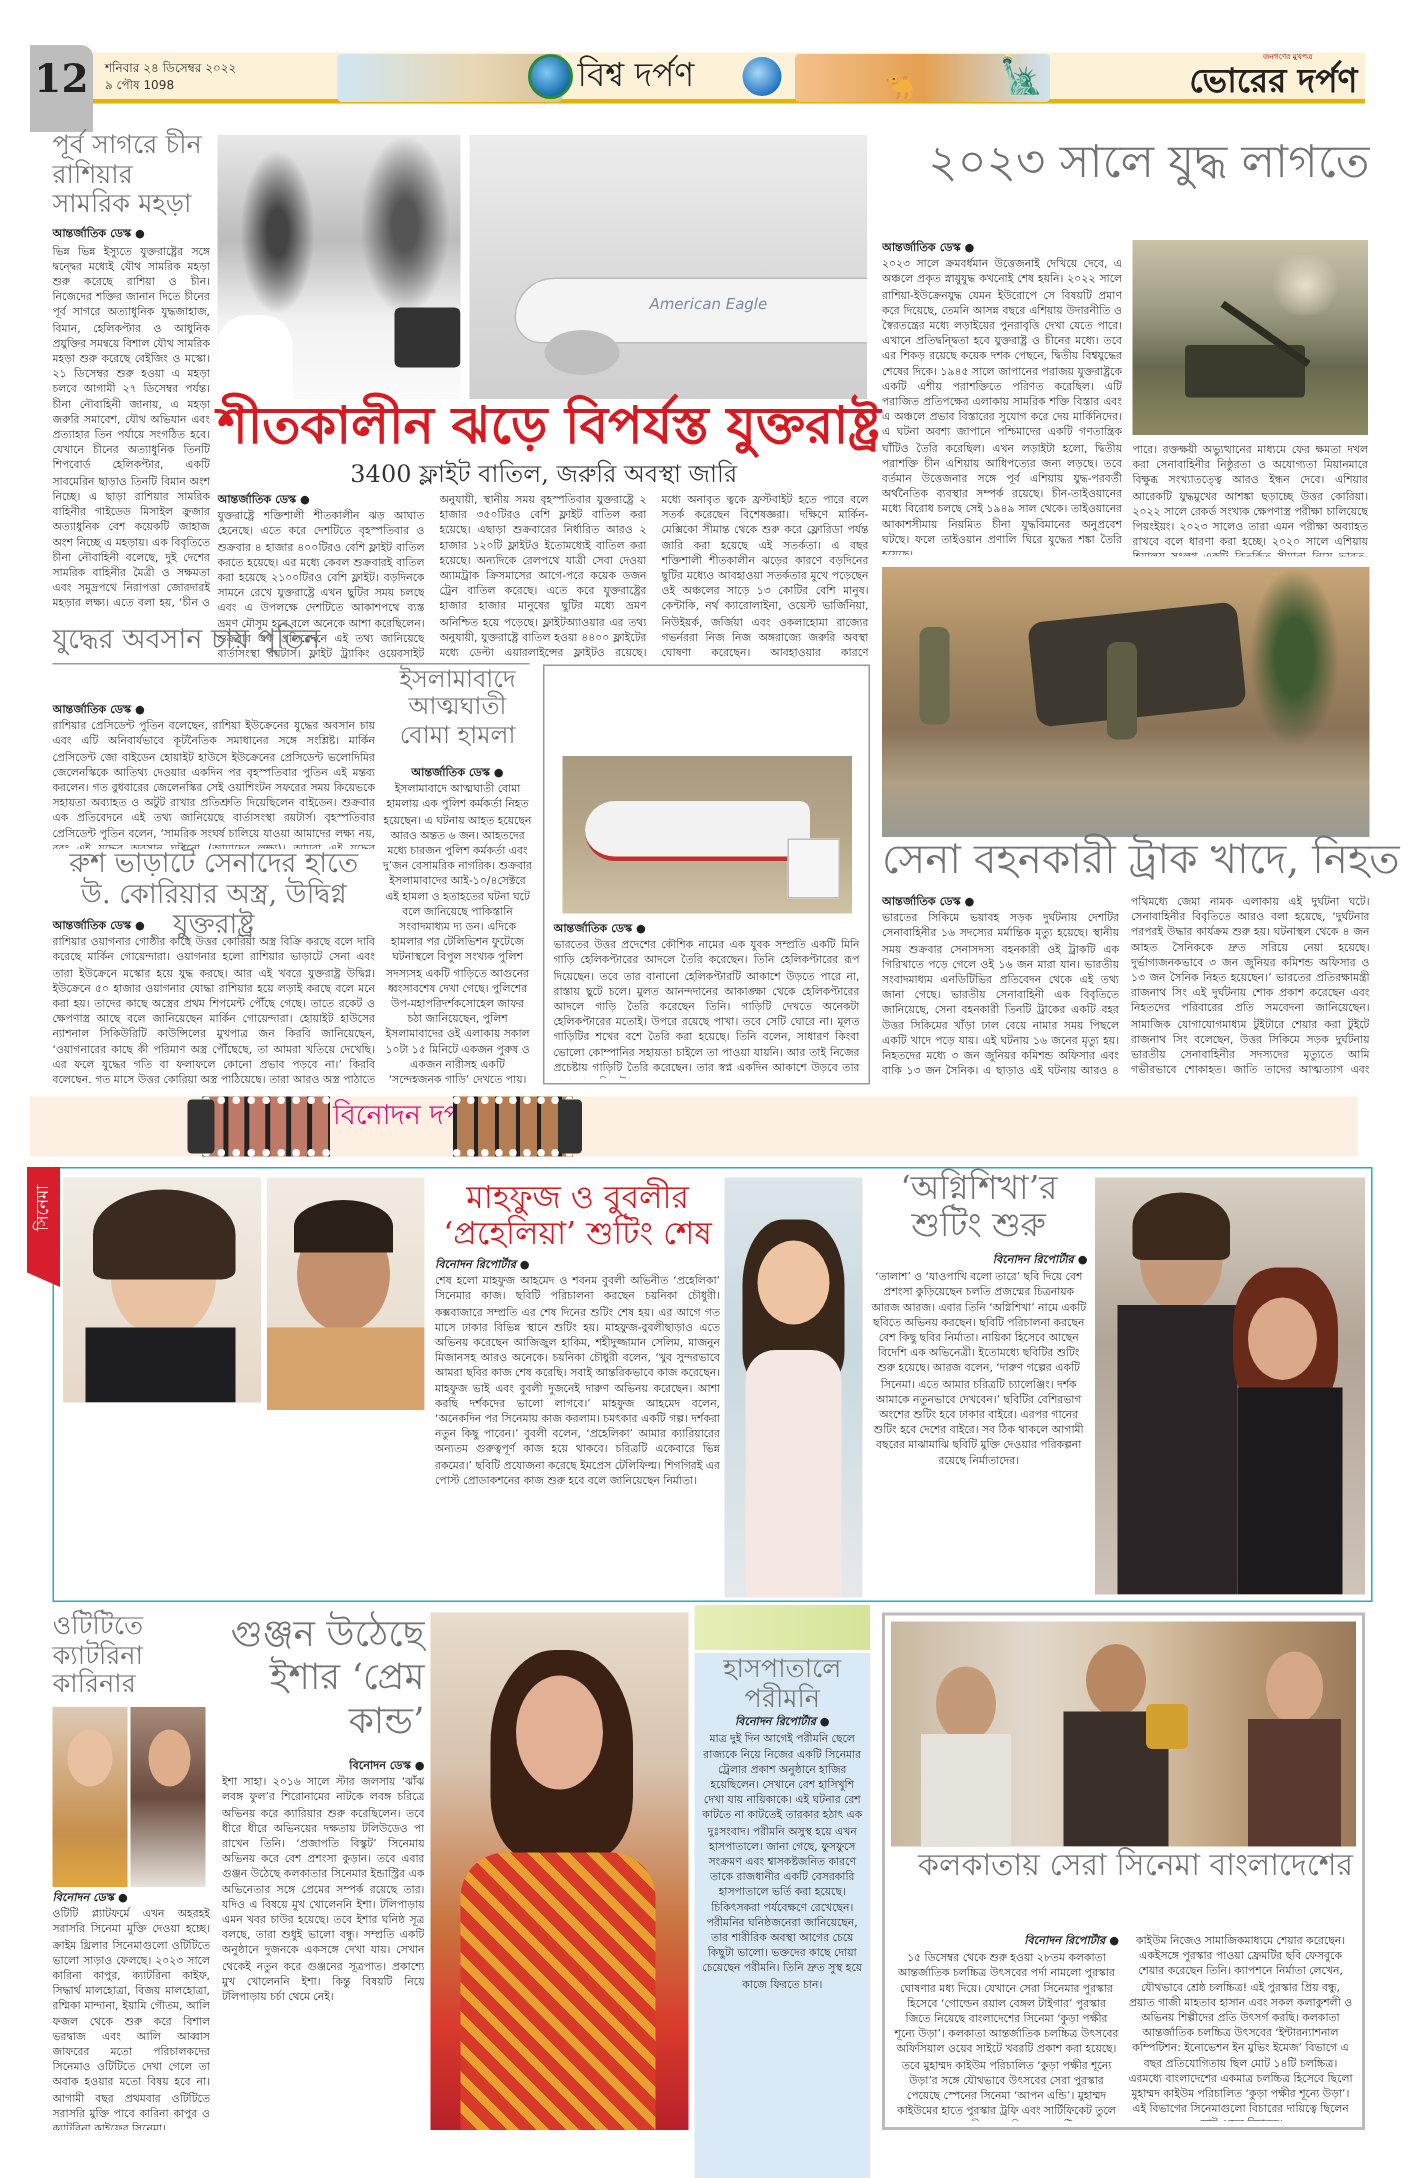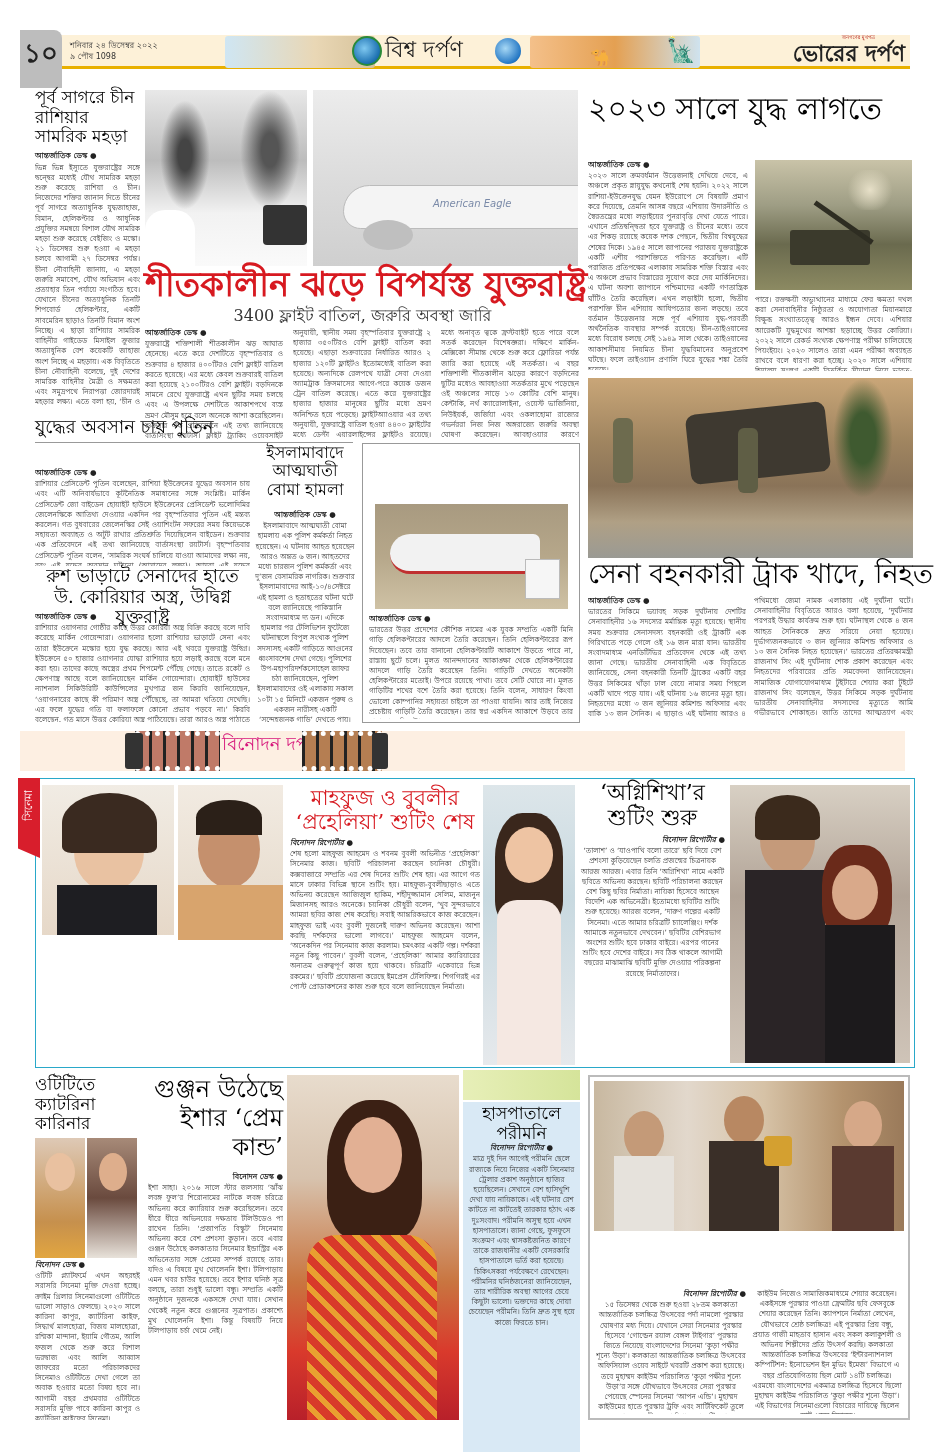--- a/index.html
+++ b/index.html
@@ -1,36 +1,36 @@
 <!DOCTYPE html>
 <html><head>
 <meta charset="utf-8">
 <style>
 *{box-sizing:border-box;margin:0;padding:0}
 body{width:945px;height:1452px;background:#fff;font-family:"DejaVu Sans",sans-serif;position:relative;overflow:hidden;color:#222}
 .abs{position:absolute}
 .body-text{font-size:7.2px;line-height:10.2px;color:#333;text-align:justify;overflow:hidden;font-family:"DejaVu Sans",sans-serif}
 .desk{font-size:7.5px;font-weight:bold;color:#222;display:block;margin-bottom:1px}
-.hl{font-family:"DejaVu Serif",serif;color:#000000;line-height:1.15}
+.hl{font-family:"DejaVu Serif",serif;color:#737373;line-height:1.15}
 .photo{position:absolute;overflow:hidden}
 
 #header{position:absolute;left:60px;top:35px;width:850px;height:34px;background:#fdf1d8;border-bottom:3px solid #e8b000}
 #page-num{position:absolute;left:20px;top:30px;width:42px;height:58px;background:#bdbdbd;border-radius:0 8px 0 0;font-family:"DejaVu Serif",serif;font-size:26px;font-weight:bold;color:#222;text-align:center;line-height:46px}
 #date-block{position:absolute;left:70px;top:40px;font-size:8px;line-height:11px;color:#333}
 #section-title{position:absolute;left:385px;top:32px;font-family:"DejaVu Serif",serif;font-size:22px;color:#222}
 #brand{position:absolute;right:40px;top:36px;font-family:"DejaVu Serif",serif;font-size:22px;color:#222;font-weight:bold}
 #brand-tag{position:absolute;right:70px;top:34px;font-size:5px;color:#a00}
 .banner-img{position:absolute;top:36px;height:32px;border-radius:3px}
 .divider{position:absolute;background:#999}
 </style>
 </head>
 <body>
 
 <div id="header"></div>
-<div id="page-num">১০</div>
+<div id="page-num">12</div>
 <div id="date-block">
   <div>শনিবার ২৪ ডিসেম্বর ২০২২</div>
   <div>৯ পৌষ 1098</div>
 </div>
 <div class="banner-img" style="left:225px;width:150px;background:linear-gradient(90deg,#cfe6f3,#e9d7b5 60%,#d6c29a);"></div>
 <div class="abs" style="left:352px;top:36px;width:30px;height:30px;border-radius:50%;background:radial-gradient(circle at 40% 40%,#7fc8f0,#1b6fb0 70%,#0d3e6e);border:2px solid #2a8a3a"></div>
 <div id="section-title">বিশ্ব দর্পণ</div>
 <div class="abs" style="left:495px;top:38px;width:26px;height:26px;border-radius:50%;background:radial-gradient(circle at 40% 40%,#a7d8f5,#2477c4 70%,#0a3d70)"></div>
 <div class="banner-img" style="left:530px;width:170px;background:linear-gradient(90deg,#f4c08a,#e4a052 50%,#cfe3ef);"></div>
 <div class="abs" style="left:590px;top:48px;font-size:16px;color:#4a2a10">🐪</div>
@@ -59,21 +59,21 @@
 <div class="abs hl" style="left:145px;top:307px;width:435px;font-size:16px;color:#333;text-align:center">3400 ফ্লাইট বাতিল, জরুরি অবস্থা জারি</div>
 <div class="abs" style="left:145px;top:328px;width:435px;height:112px">
   <div class="body-text" style="position:absolute;left:0;top:0;width:138px;height:112px">
     <span class="desk">আন্তর্জাতিক ডেস্ক ●</span>
     <span>যুক্তরাষ্ট্রে শক্তিশালী শীতকালীন ঝড় আঘাত হেনেছে। এতে করে দেশটিতে বৃহস্পতিবার ও শুক্রবার ৪ হাজার ৪০০টিরও বেশি ফ্লাইট বাতিল করতে হয়েছে। এর মধ্যে কেবল শুক্রবারই বাতিল করা হয়েছে ২১০০টিরও বেশি ফ্লাইট। বড়দিনকে সামনে রেখে যুক্তরাষ্ট্রে এখন ছুটির সময় চলছে এবং এ উপলক্ষে দেশটিতে আকাশপথে ব্যস্ত ভ্রমণ মৌসুম হবে বলে অনেকে আশা করেছিলেন। শুক্রবার এক প্রতিবেদনে এই তথ্য জানিয়েছে বার্তাসংস্থা রয়টার্স। ফ্লাইট ট্র্যাকিং ওয়েবসাইট ফ্লাইটঅ্যাওয়ার এর তথ্য</span>
   </div>
   <div class="body-text" style="position:absolute;left:148px;top:0;width:138px;height:112px">অনুযায়ী, স্থানীয় সময় বৃহস্পতিবার যুক্তরাষ্ট্রে ২ হাজার ৩৫০টিরও বেশি ফ্লাইট বাতিল করা হয়েছে। এছাড়া শুক্রবারের নির্ধারিত আরও ২ হাজার ১২০টি ফ্লাইটও ইতোমধ্যেই বাতিল করা হয়েছে। অন্যদিকে রেলপথে যাত্রী সেবা দেওয়া অ্যামট্রাক ক্রিসমাসের আগে-পরে কয়েক ডজন ট্রেন বাতিল করেছে। এতে করে যুক্তরাষ্ট্রের হাজার হাজার মানুষের ছুটির মধ্যে ভ্রমণ অনিশ্চিত হয়ে পড়েছে। ফ্লাইটঅ্যাওয়ার এর তথ্য অনুযায়ী, যুক্তরাষ্ট্রে বাতিল হওয়া ৪৪০০ ফ্লাইটের মধ্যে ডেল্টা এয়ারলাইন্সের ফ্লাইটও রয়েছে। এদিকে, যুক্তরাষ্ট্র এবং কানাডায় তাপমাত্রা খুব দ্রুত নামতে থাকায় মাত্র পাঁচ থেকে ১০ মিনিটের</div>
   <div class="body-text" style="position:absolute;left:296px;top:0;width:138px;height:112px">মধ্যে অনাবৃত ত্বকে ফ্রস্টবাইট হতে পারে বলে সতর্ক করেছেন বিশেষজ্ঞরা। দক্ষিণে মার্কিন-মেক্সিকো সীমান্ত থেকে শুরু করে ফ্লোরিডা পর্যন্ত জারি করা হয়েছে এই সতর্কতা। এ বছর শক্তিশালী শীতকালীন ঝড়ের কারণে বড়দিনের ছুটির মধ্যেও আবহাওয়া সতর্কতার মুখে পড়েছেন ওই অঞ্চলের সাড়ে ১৩ কোটির বেশি মানুষ। কেন্টাকি, নর্থ ক্যারোলাইনা, ওয়েস্ট ভার্জিনিয়া, নিউইয়র্ক, জর্জিয়া এবং ওকলাহোমা রাজ্যের গভর্নররা নিজ নিজ অঙ্গরাজ্যে জরুরি অবস্থা ঘোষণা করেছেন। আবহাওয়ার কারণে উইসকনসিন অঙ্গরাজ্য ‘জরুরি জ্বালানি অবস্থা’ ঘোষণা করেছে।</div>
 </div>
 
-<div class="abs hl" style="left:588px;top:92px;width:325px;text-align:left;font-size:30px">
+<div class="abs hl" style="left:588px;top:92px;width:325px;text-align:right;font-size:30px">
   <div>২০২৩ সালে যুদ্ধ লাগতে</div>
 </div>
 <div class="body-text abs" style="left:588px;top:160px;width:160px;height:210px">
   <span class="desk">আন্তর্জাতিক ডেস্ক ●</span>
   <span>২০২৩ সালে ক্রমবর্ধমান উত্তেজনাই দেখিয়ে দেবে, এ অঞ্চলে প্রকৃত স্নায়ুযুদ্ধ কখনোই শেষ হয়নি। ২০২২ সালে রাশিয়া-ইউক্রেনযুদ্ধ যেমন ইউরোপে সে বিষয়টি প্রমাণ করে দিয়েছে, তেমনি আসন্ন বছরে এশিয়ায় উদারনীতি ও স্বৈরতন্ত্রের মধ্যে লড়াইয়ের পুনরাবৃত্তি দেখা যেতে পারে। এখানে প্রতিদ্বন্দ্বিতা হবে যুক্তরাষ্ট্র ও চীনের মধ্যে। তবে এর শিকড় রয়েছে কয়েক দশক পেছনে, দ্বিতীয় বিশ্বযুদ্ধের শেষের দিকে। ১৯৪৫ সালে জাপানের পরাজয় যুক্তরাষ্ট্রকে একটি এশীয় পরাশক্তিতে পরিণত করেছিল। এটি পরাজিত প্রতিপক্ষের এলাকায় সামরিক শক্তি বিস্তার এবং এ অঞ্চলে প্রভাব বিস্তারের সুযোগ করে দেয় মার্কিনিদের। এ ঘটনা অবশ্য জাপানে পশ্চিমাদের একটি গণতান্ত্রিক ঘাঁটিও তৈরি করেছিল। এখন লড়াইটা হলো, দ্বিতীয় পরাশক্তি চীন এশিয়ায় আধিপত্যের জন্য লড়ছে। তবে বর্তমান উত্তেজনার সঙ্গে পূর্ব এশিয়ায় যুদ্ধ-পরবর্তী অর্থনৈতিক ব্যবস্থার সম্পর্ক রয়েছে। চীন-তাইওয়ানের মধ্যে বিরোধ চলছে সেই ১৯৪৯ সাল থেকে। তাইওয়ানের আকাশসীমায় নিয়মিত চীনা যুদ্ধবিমানের অনুপ্রবেশ ঘটছে। ফলে তাইওয়ান প্রণালি ঘিরে যুদ্ধের শঙ্কা তৈরি হয়েছে।</span>
 </div>
 <div class="photo" style="left:755px;top:160px;width:157px;height:130px;background:linear-gradient(180deg,#c9c3a8 0%,#9e9d84 35%,#6a6a4e 65%,#8c8a62 100%)">
   <div style="position:absolute;left:35px;top:70px;width:80px;height:35px;background:#3b3a2c;border-radius:3px"></div>
   <div style="position:absolute;left:60px;top:40px;width:70px;height:5px;background:#2e2d22;transform:rotate(35deg);transform-origin:left"></div>
   <div style="position:absolute;left:90px;top:10px;width:50px;height:40px;background:radial-gradient(circle,#e7e0c8,transparent 70%)"></div>
@@ -225,19 +225,20 @@
   <div class="photo" style="left:4px;top:4px;width:310px;height:150px;background:linear-gradient(90deg,#c8b8a0 0%,#e2d8cc 30%,#d6c2a6 55%,#b4936e 80%,#9a7a5a 100%)">
     <div style="position:absolute;left:30px;top:30px;width:40px;height:50px;border-radius:50%;background:#c49a78"></div>
     <div style="position:absolute;left:20px;top:75px;width:60px;height:75px;background:#e6e2dc"></div>
     <div style="position:absolute;left:130px;top:15px;width:40px;height:48px;border-radius:50%;background:#b88862"></div>
     <div style="position:absolute;left:115px;top:60px;width:70px;height:90px;background:#3a2f28"></div>
     <div style="position:absolute;left:170px;top:55px;width:28px;height:30px;background:#d4a030;border-radius:4px"></div>
     <div style="position:absolute;left:250px;top:20px;width:38px;height:48px;border-radius:50%;background:#d6a888"></div>
     <div style="position:absolute;left:238px;top:65px;width:62px;height:85px;background:#5a3a30"></div>
   </div>
   <div class="hl" style="position:absolute;left:6px;top:155px;width:306px;text-align:right;font-size:20px">
+    <div>কলকাতায় সেরা সিনেমা বাংলাদেশের</div>
   </div>
   <div class="body-text" style="position:absolute;left:6px;top:212px;width:150px;height:125px;text-align:center">
     <span class="desk" style="font-style:italic;text-align:right">বিনোদন রিপোর্টার ●</span>
     <span>১৫ ডিসেম্বর থেকে শুরু হওয়া ২৮তম কলকাতা আন্তর্জাতিক চলচ্চিত্র উৎসবের পর্দা নামলো পুরস্কার ঘোষণার মধ্য দিয়ে। যেখানে সেরা সিনেমার পুরস্কার হিসেবে ‘গোল্ডেন রয়াল বেঙ্গল টাইগার’ পুরস্কার জিতে নিয়েছে বাংলাদেশের সিনেমা ‘কুড়া পক্ষীর শূন্যে উড়া’। কলকাতা আন্তর্জাতিক চলচ্চিত্র উৎসবের অফিসিয়াল ওয়েব সাইটে খবরটি প্রকাশ করা হয়েছে। তবে মুহাম্মদ কাইউম পরিচালিত ‘কুড়া পক্ষীর শূন্যে উড়া’র সঙ্গে যৌথভাবে উৎসবের সেরা পুরস্কার পেয়েছে স্পেনের সিনেমা ‘আপন এন্ডি’। মুহাম্মদ কাইউমের হাতে পুরস্কার ট্রফি এবং সার্টিফিকেট তুলে দেন রাজ্যের মন্ত্রী অরূপ বিশ্বাস। খবরটি মুহাম্মদ</span>
   </div>
   <div class="body-text" style="position:absolute;left:162px;top:212px;width:150px;height:125px;text-align:center">কাইউম নিজেও সামাজিকমাধ্যমে শেয়ার করেছেন। একইসঙ্গে পুরস্কার পাওয়া ফ্রেমটির ছবি ফেসবুকে শেয়ার করেছেন তিনি। ক্যাপশনে নির্মাতা লেখেন, যৌথভাবে শ্রেষ্ঠ চলচ্চিত্র! এই পুরস্কার প্রিয় বন্ধু, প্রয়াত গাজী মাহতাব হাসান এবং সকল কলাকুশলী ও অভিনয় শিল্পীদের প্রতি উৎসর্গ করছি। কলকাতা আন্তর্জাতিক চলচ্চিত্র উৎসবের ‘ইন্টারন্যাশনাল কম্পিটিশন: ইনোভেশন ইন মুভিং ইমেজ’ বিভাগে এ বছর প্রতিযোগিতায় ছিল মোট ১৪টি চলচ্চিত্র। এরমধ্যে বাংলাদেশের একমাত্র চলচ্চিত্র হিসেবে ছিলো মুহাম্মদ কাইউম পরিচালিত ‘কুড়া পক্ষীর শূন্যে উড়া’। এই বিভাগের সিনেমাগুলো বিচারের দায়িত্বে ছিলেন মোট ৫জন বিচারক।</div>
 </div>
 
 </body></html>

